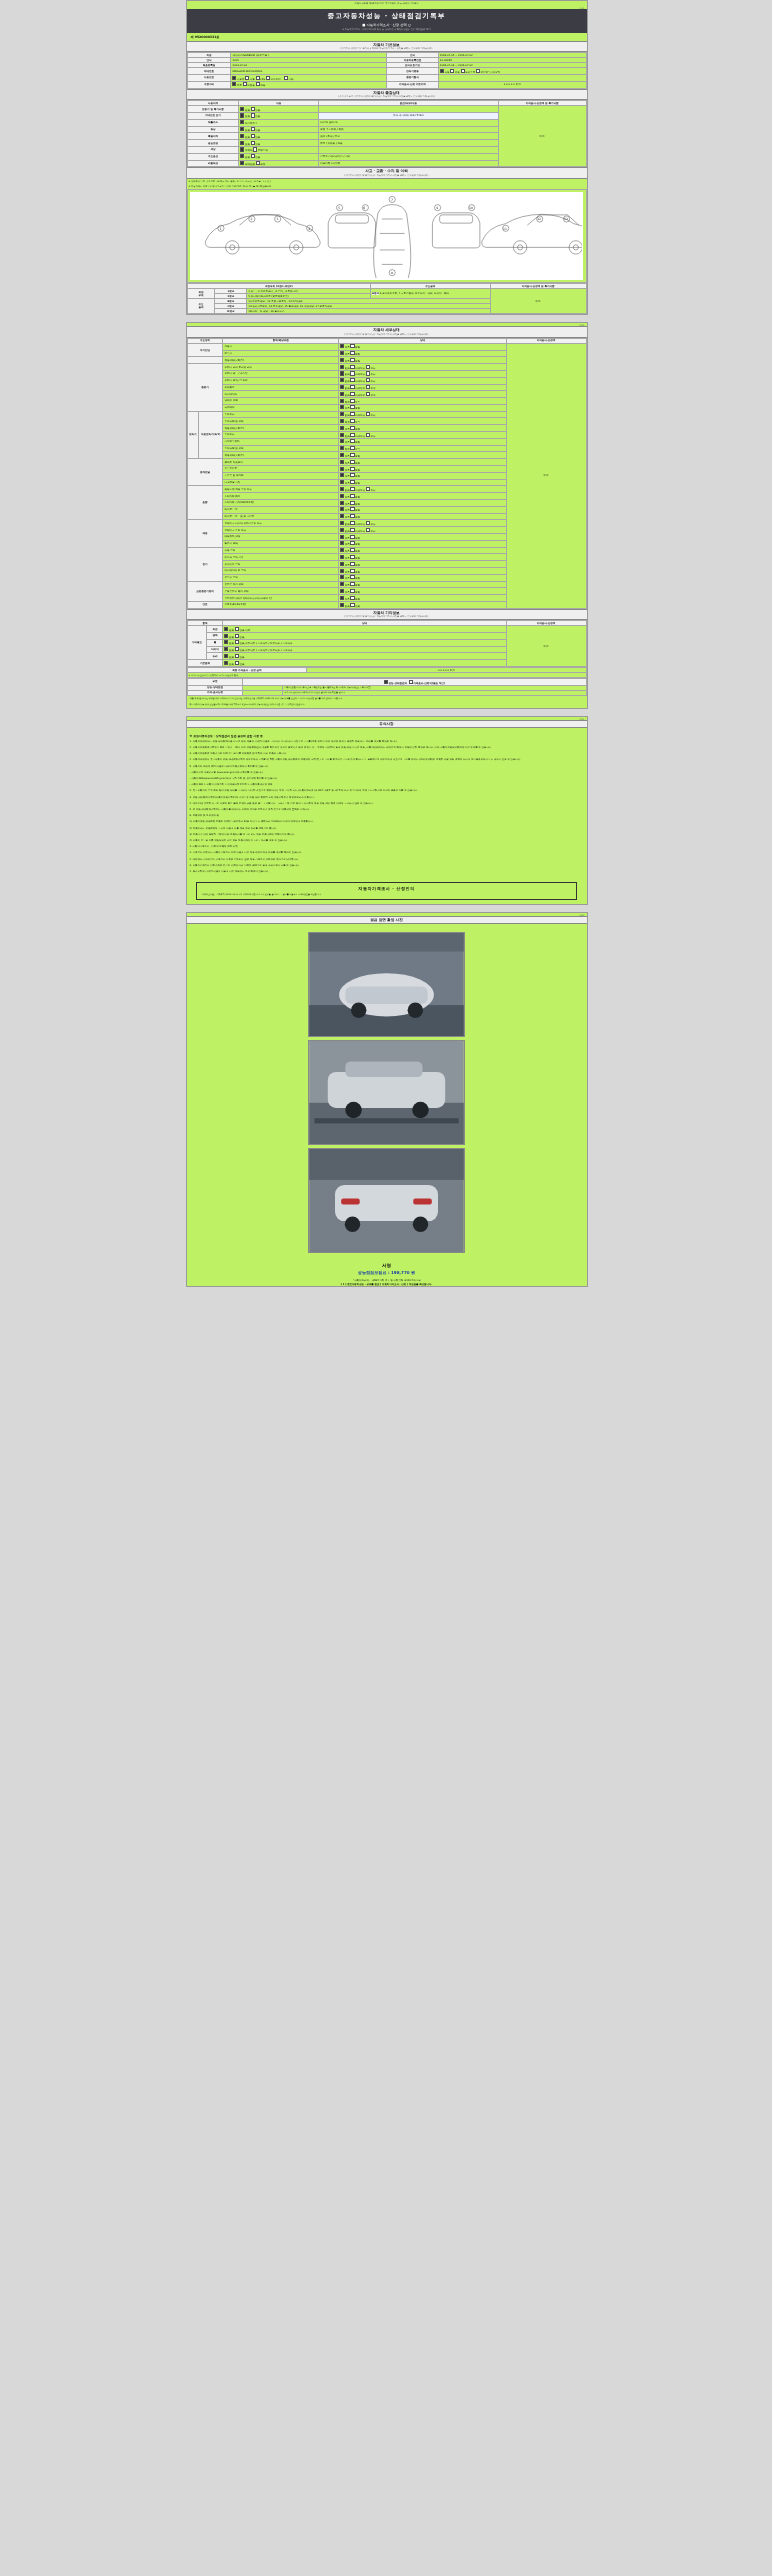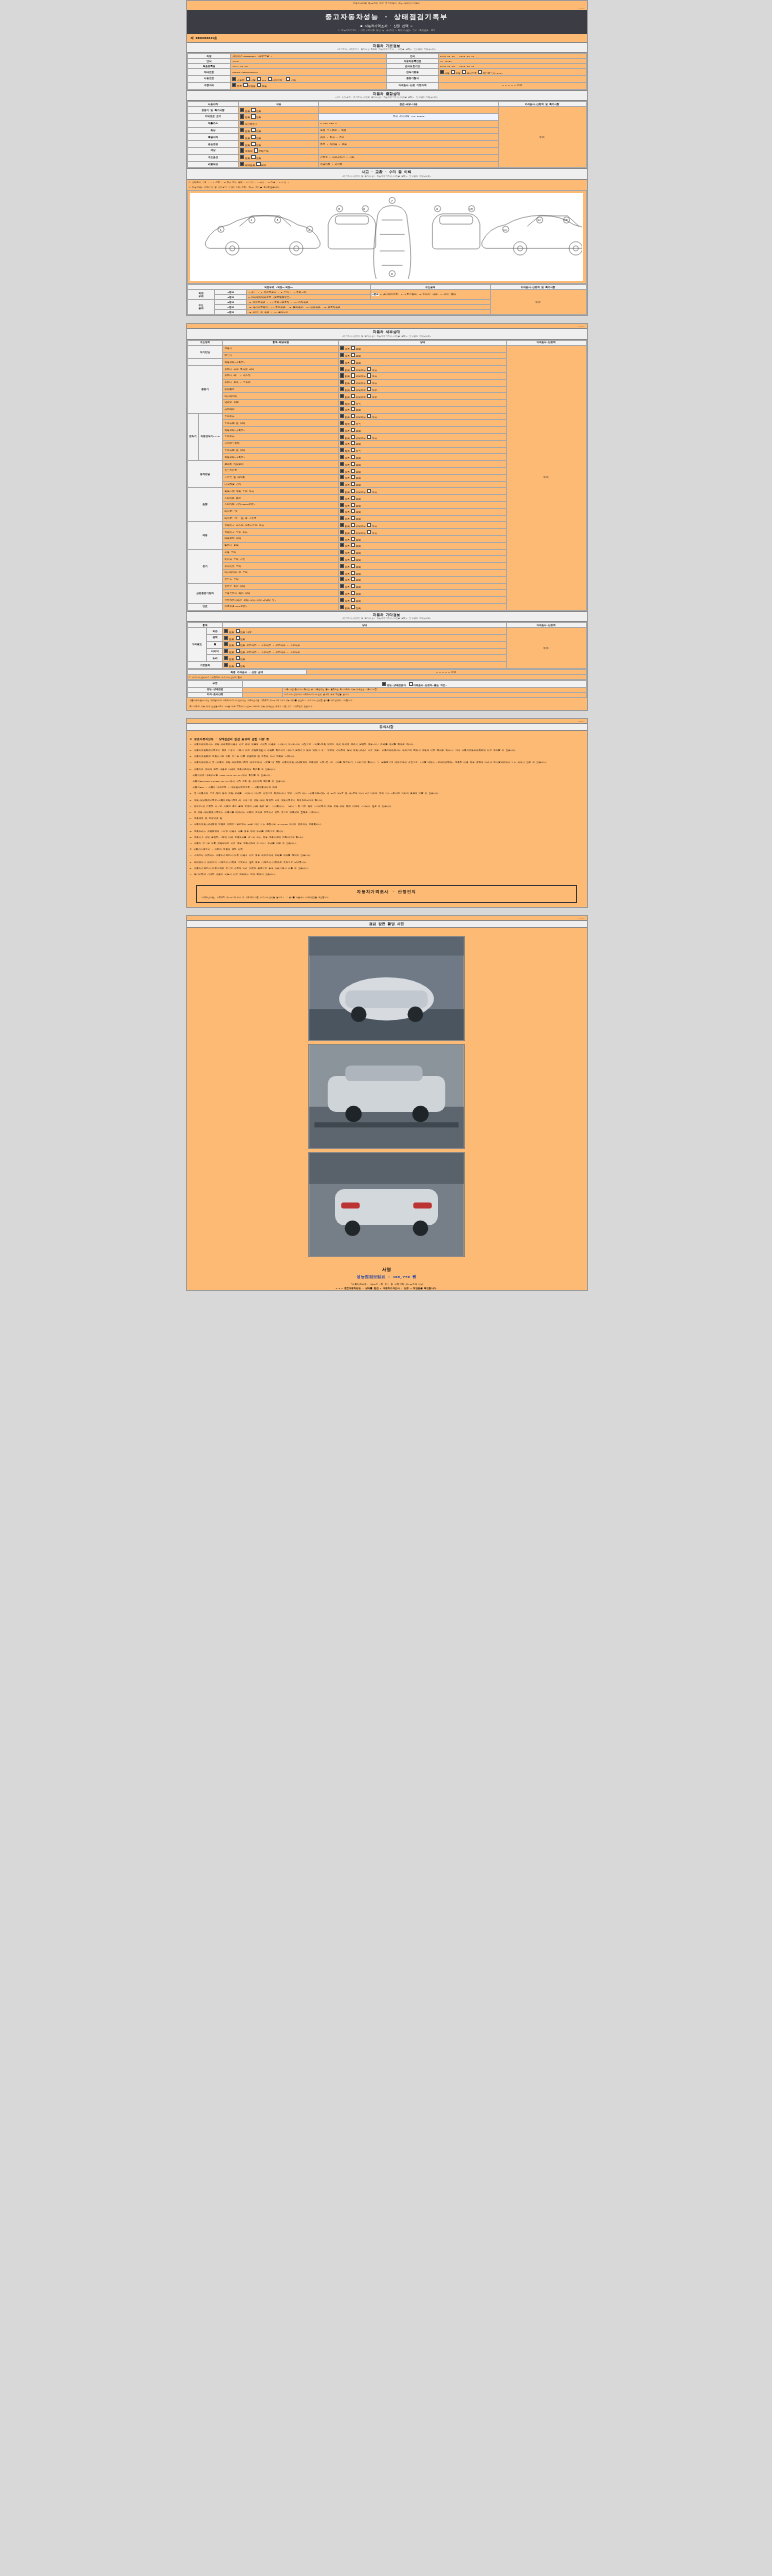--- a/index.html
+++ b/index.html
@@ -1,18 +1,18 @@
 <!DOCTYPE html>
 <html lang="ko" style="font-size:8.2px"><head>
 <meta charset="utf-8">
 <style>
   html,body{margin:0;padding:0;background:#d8d8d8;}
   body{font-family:"DejaVu Sans","Liberation Sans",sans-serif;font-size:2.7px;color:#111;}
   .page{width:773px;margin:0 auto;position:relative;}
-  .sheet{background:#fdba74;border:0.5px solid #9a9a9a;margin:0 auto 7.2px auto;box-sizing:border-box;font-family:Liberation Mono, monospace;}
+  .sheet{background:#bef264;border:0.5px solid #9a9a9a;margin:0 auto 7.2px auto;box-sizing:border-box;}
   .s1{width:402px;}
   .s2{width:402px;}
   .s3{width:402px;}
   .s4{width:402px;}
   .topnote{font-size:2.3px;text-align:center;color:#333;padding:1px 0;}
   .hdrbar{background:#3c3c44;color:#fff;text-align:center;padding:3.1px 0 2.6px 0;}
   .hdrbar .t1{font-size:6.7px;font-weight:bold;letter-spacing:1px;}
   .hdrbar .t2{font-size:3.3px;margin-top:1.5px;}
   .hdrbar .t3{font-size:2.2px;margin-top:1px;color:#cfcfcf;}
   .num{font-size:3.1px;font-weight:bold;padding:2.1px 0 1.5px 4.1px;}

